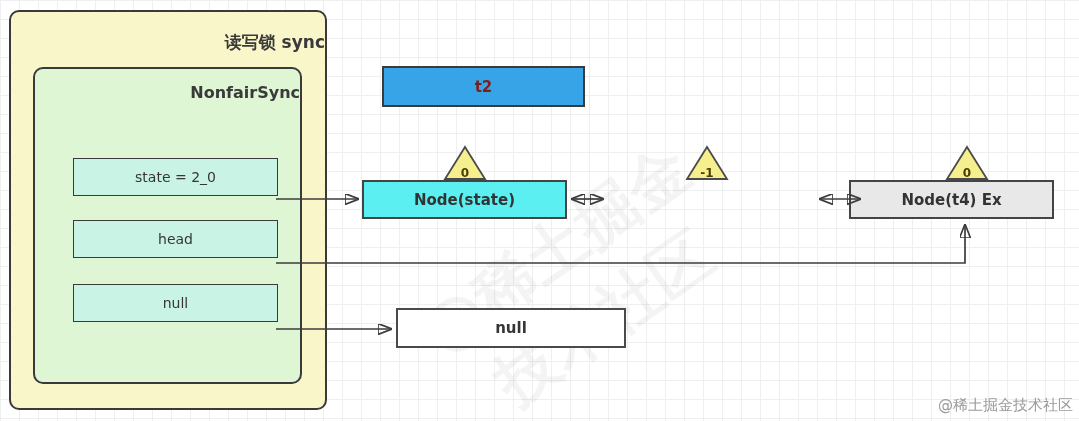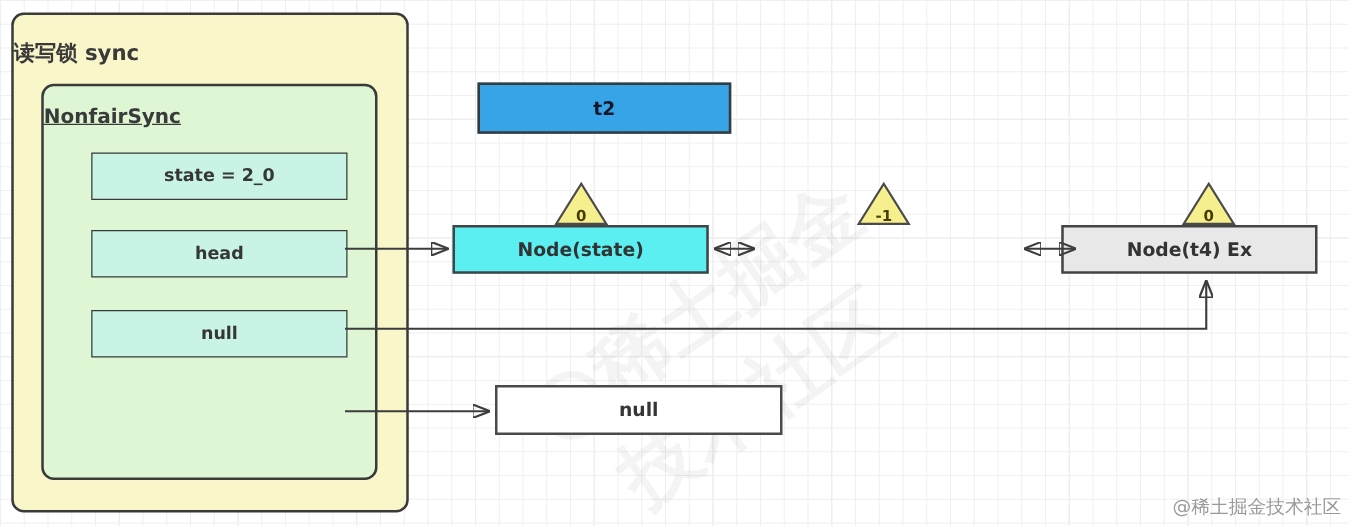--- a/index.html
+++ b/index.html
@@ -9,36 +9,36 @@
     background-color:#ffffff;
     background-image:
       linear-gradient(#efefef 1px, transparent 1px),
       linear-gradient(90deg, #efefef 1px, transparent 1px),
       linear-gradient(#e6e6e6 1px, transparent 1px),
       linear-gradient(90deg, #e6e6e6 1px, transparent 1px);
     background-size:19px 19px,19px 19px,95px 95px,95px 95px;
   }
   .abs { position:absolute; box-sizing:border-box; }
   .panel { border:2px solid #3a3a3a; border-radius:10px; }
-  .panel-title { position:absolute; left:0; width:100%; text-align:left;
+  .panel-title { position:absolute; left:0; width:100%; text-align:right;
     font-weight:bold; color:#3a3a3a; }
   .field {
     position:absolute; box-sizing:border-box; left:38px; width:205px; height:38px;
     border:1.5px solid #3a3a3a; display:flex; align-items:center; justify-content:center;
-    font-weight:bold; font-size:14px; color:#363636;
+    font-weight:normal; font-size:14px; color:#363636;margin-top:36px;
   }
   .nodebox {
     position:absolute; box-sizing:border-box; height:39px; top:180px;
     border:2px solid #444; display:flex; align-items:center; justify-content:center;
     font-weight:bold; font-size:15px; color:#333;
   }
   .threadbox {
     position:absolute; box-sizing:border-box; left:382px; top:66px; width:203px; height:41px;
     border:2px solid #3a3a3a; display:flex; align-items:center; justify-content:center;
-    font-weight:bold; font-size:15px; color:#0f172a;
+    font-weight:bold; font-size:15px; color:#7f1d1d;
   }
   .nullbox {
     position:absolute; box-sizing:border-box; left:396px; top:308px; width:230px; height:40px;
     border:2px solid #4a4a4a; background:#ffffff; display:flex; align-items:center; justify-content:center;
     font-weight:bold; font-size:15px; color:#363636;
   }
   .tri { position:absolute; width:44px; height:36px; top:145px; }
   .tri svg { display:block; }
   .tri .num {
     position:absolute; left:0; bottom:1px; width:100%; text-align:center;
@@ -59,21 +59,21 @@
 <body>
 
 <div class="canvas">
 
   <div class="bg-watermark">@稀土掘金技术社区</div>
 
   <div class="abs panel" style="left: 9px; top: 10px; width: 318px; height: 400px; background-color: rgb(249, 246, 201);">
     <div class="panel-title" style="top:19px; font-size:17px;">读写锁 sync</div>
 
     <div class="abs panel" style="left: 22px; top: 55px; width: 269px; height: 317px; background-color: rgb(222, 246, 211);">
-      <div class="panel-title" style="top:14px; font-size:16px;text-decoration:underline;">NonfairSync</div>
+      <div class="panel-title" style="top:14px; font-size:16px;">NonfairSync</div>
 
       <div class="field" style="top: 53px; background-color: rgb(201, 243, 229);">state = 2_0</div>
       <div class="field" style="top: 115px; background-color: rgb(201, 243, 229);">head</div>
       <div class="field" style="top: 179px; background-color: rgb(201, 243, 229);">null</div>
     </div>
   </div>
 
   <div class="threadbox" style="background-color: rgb(56, 164, 232);">t2</div>
 
   <div class="nodebox" style="left: 362px; width: 205px; background-color: rgb(91, 239, 242);">Node(state)</div>

